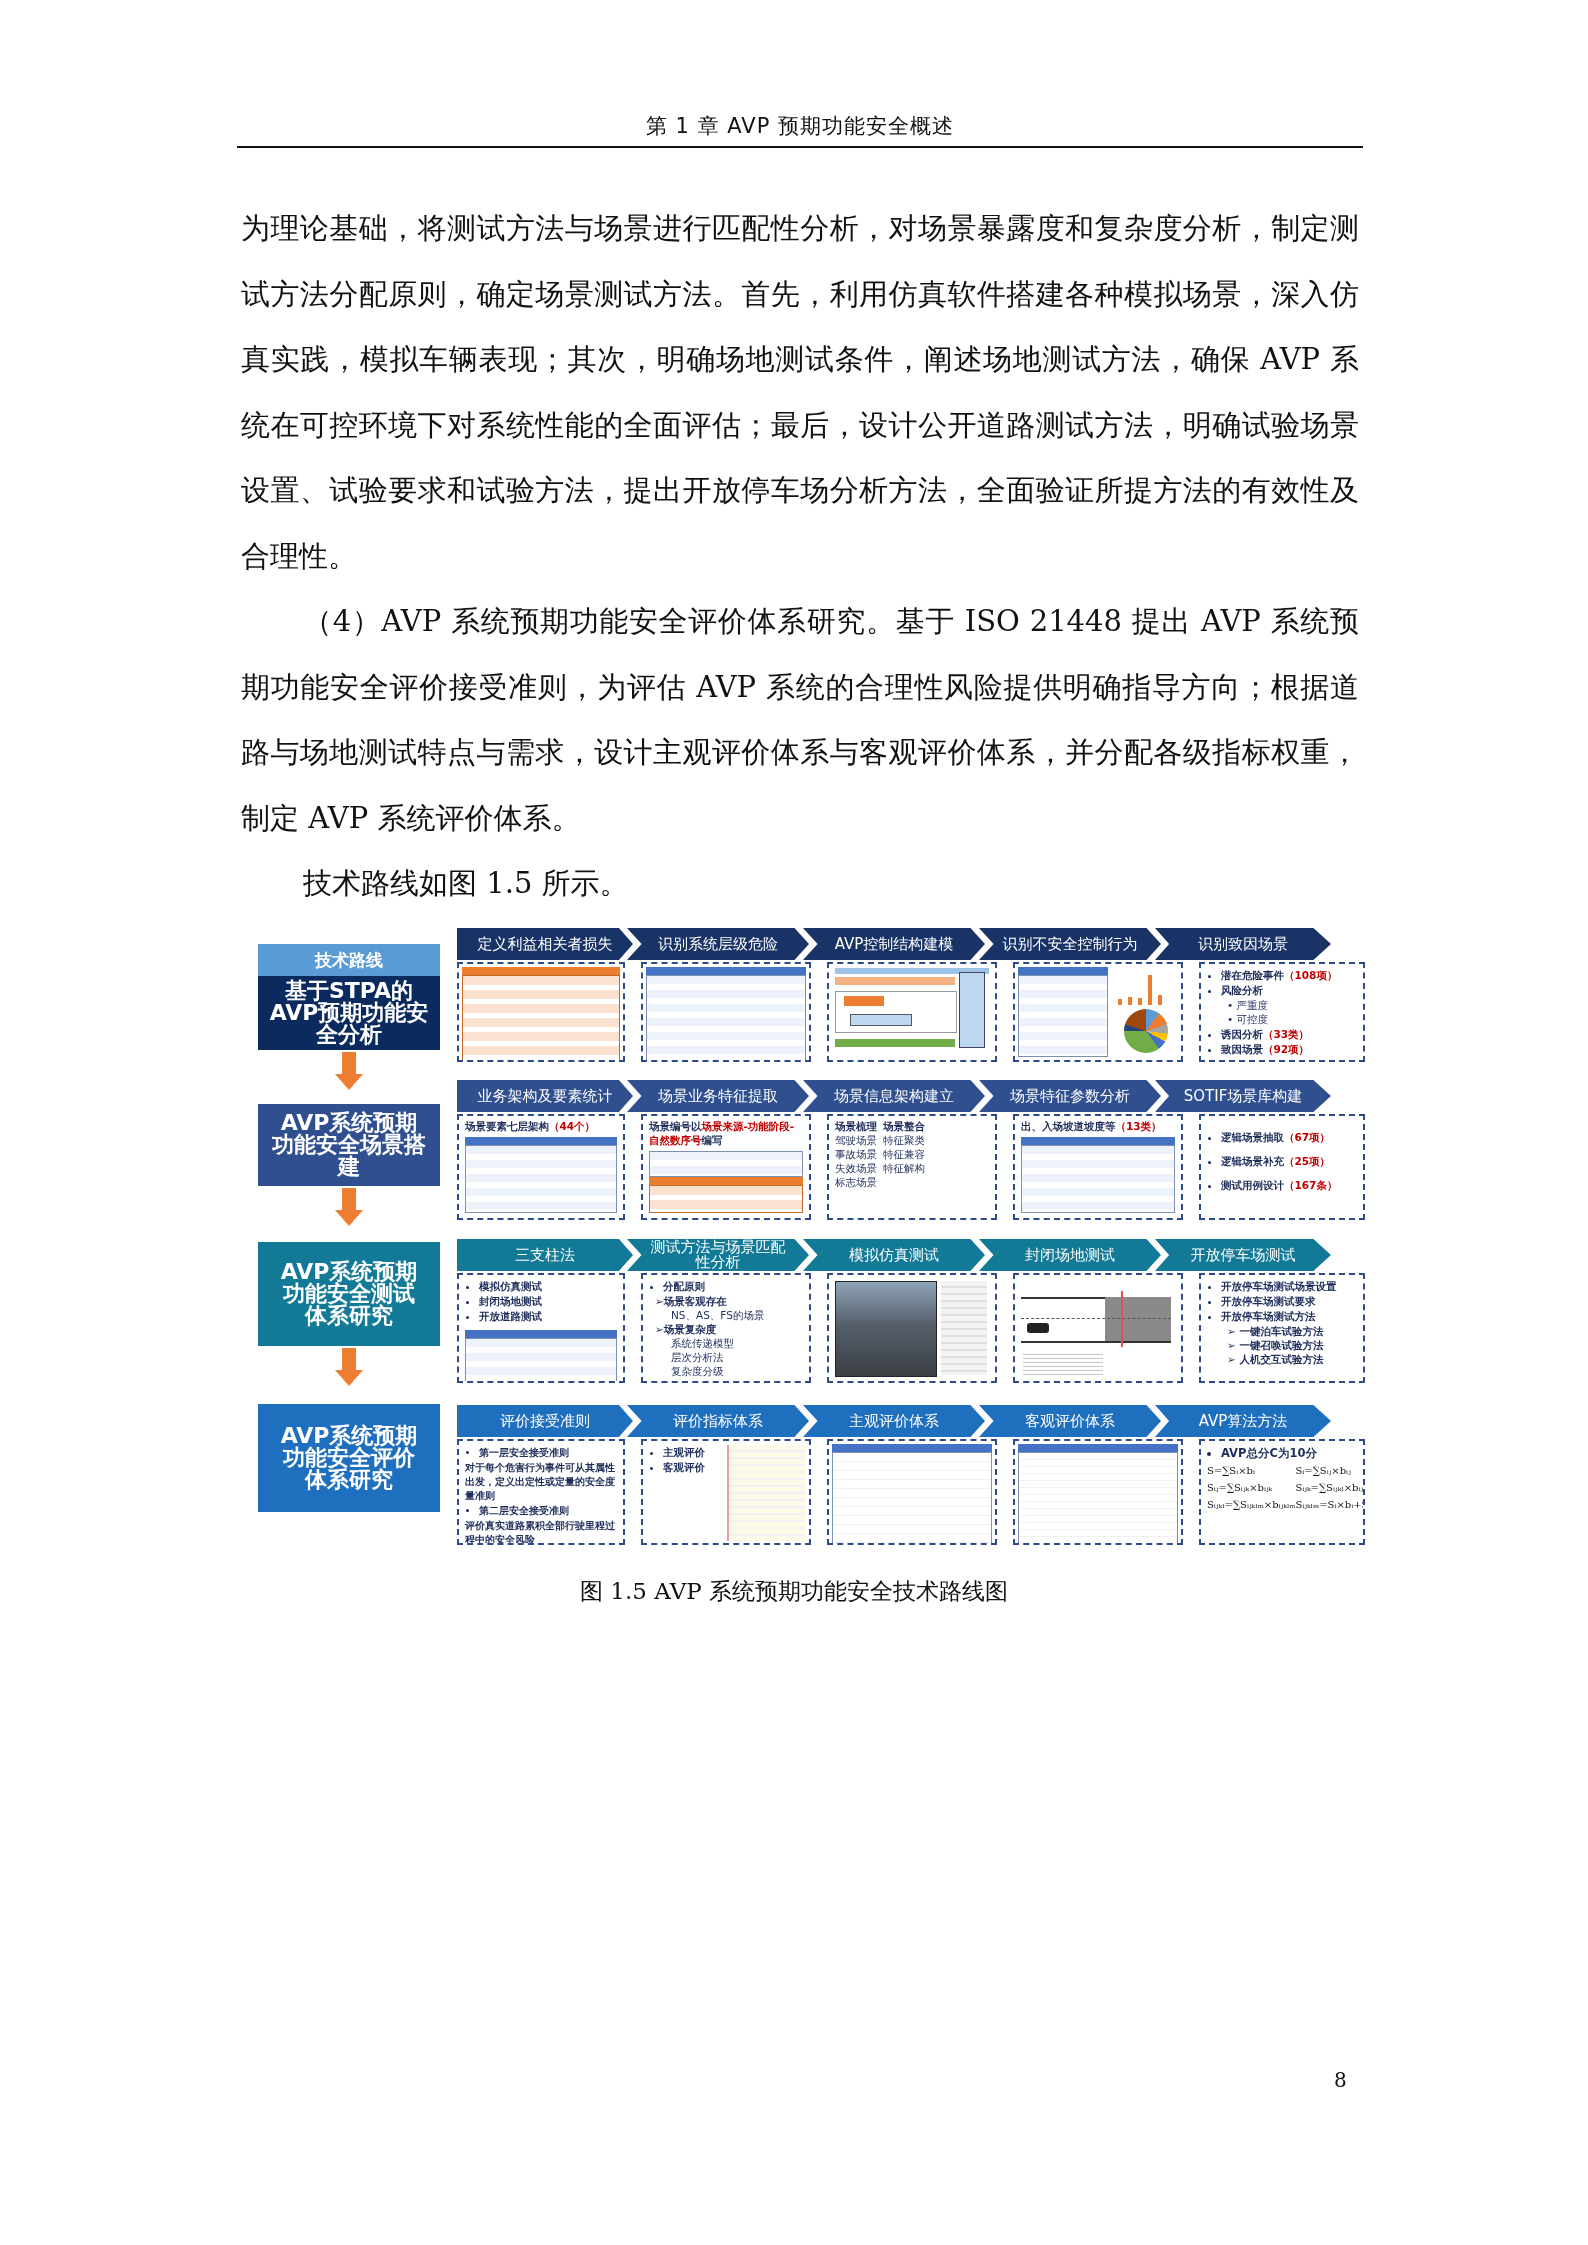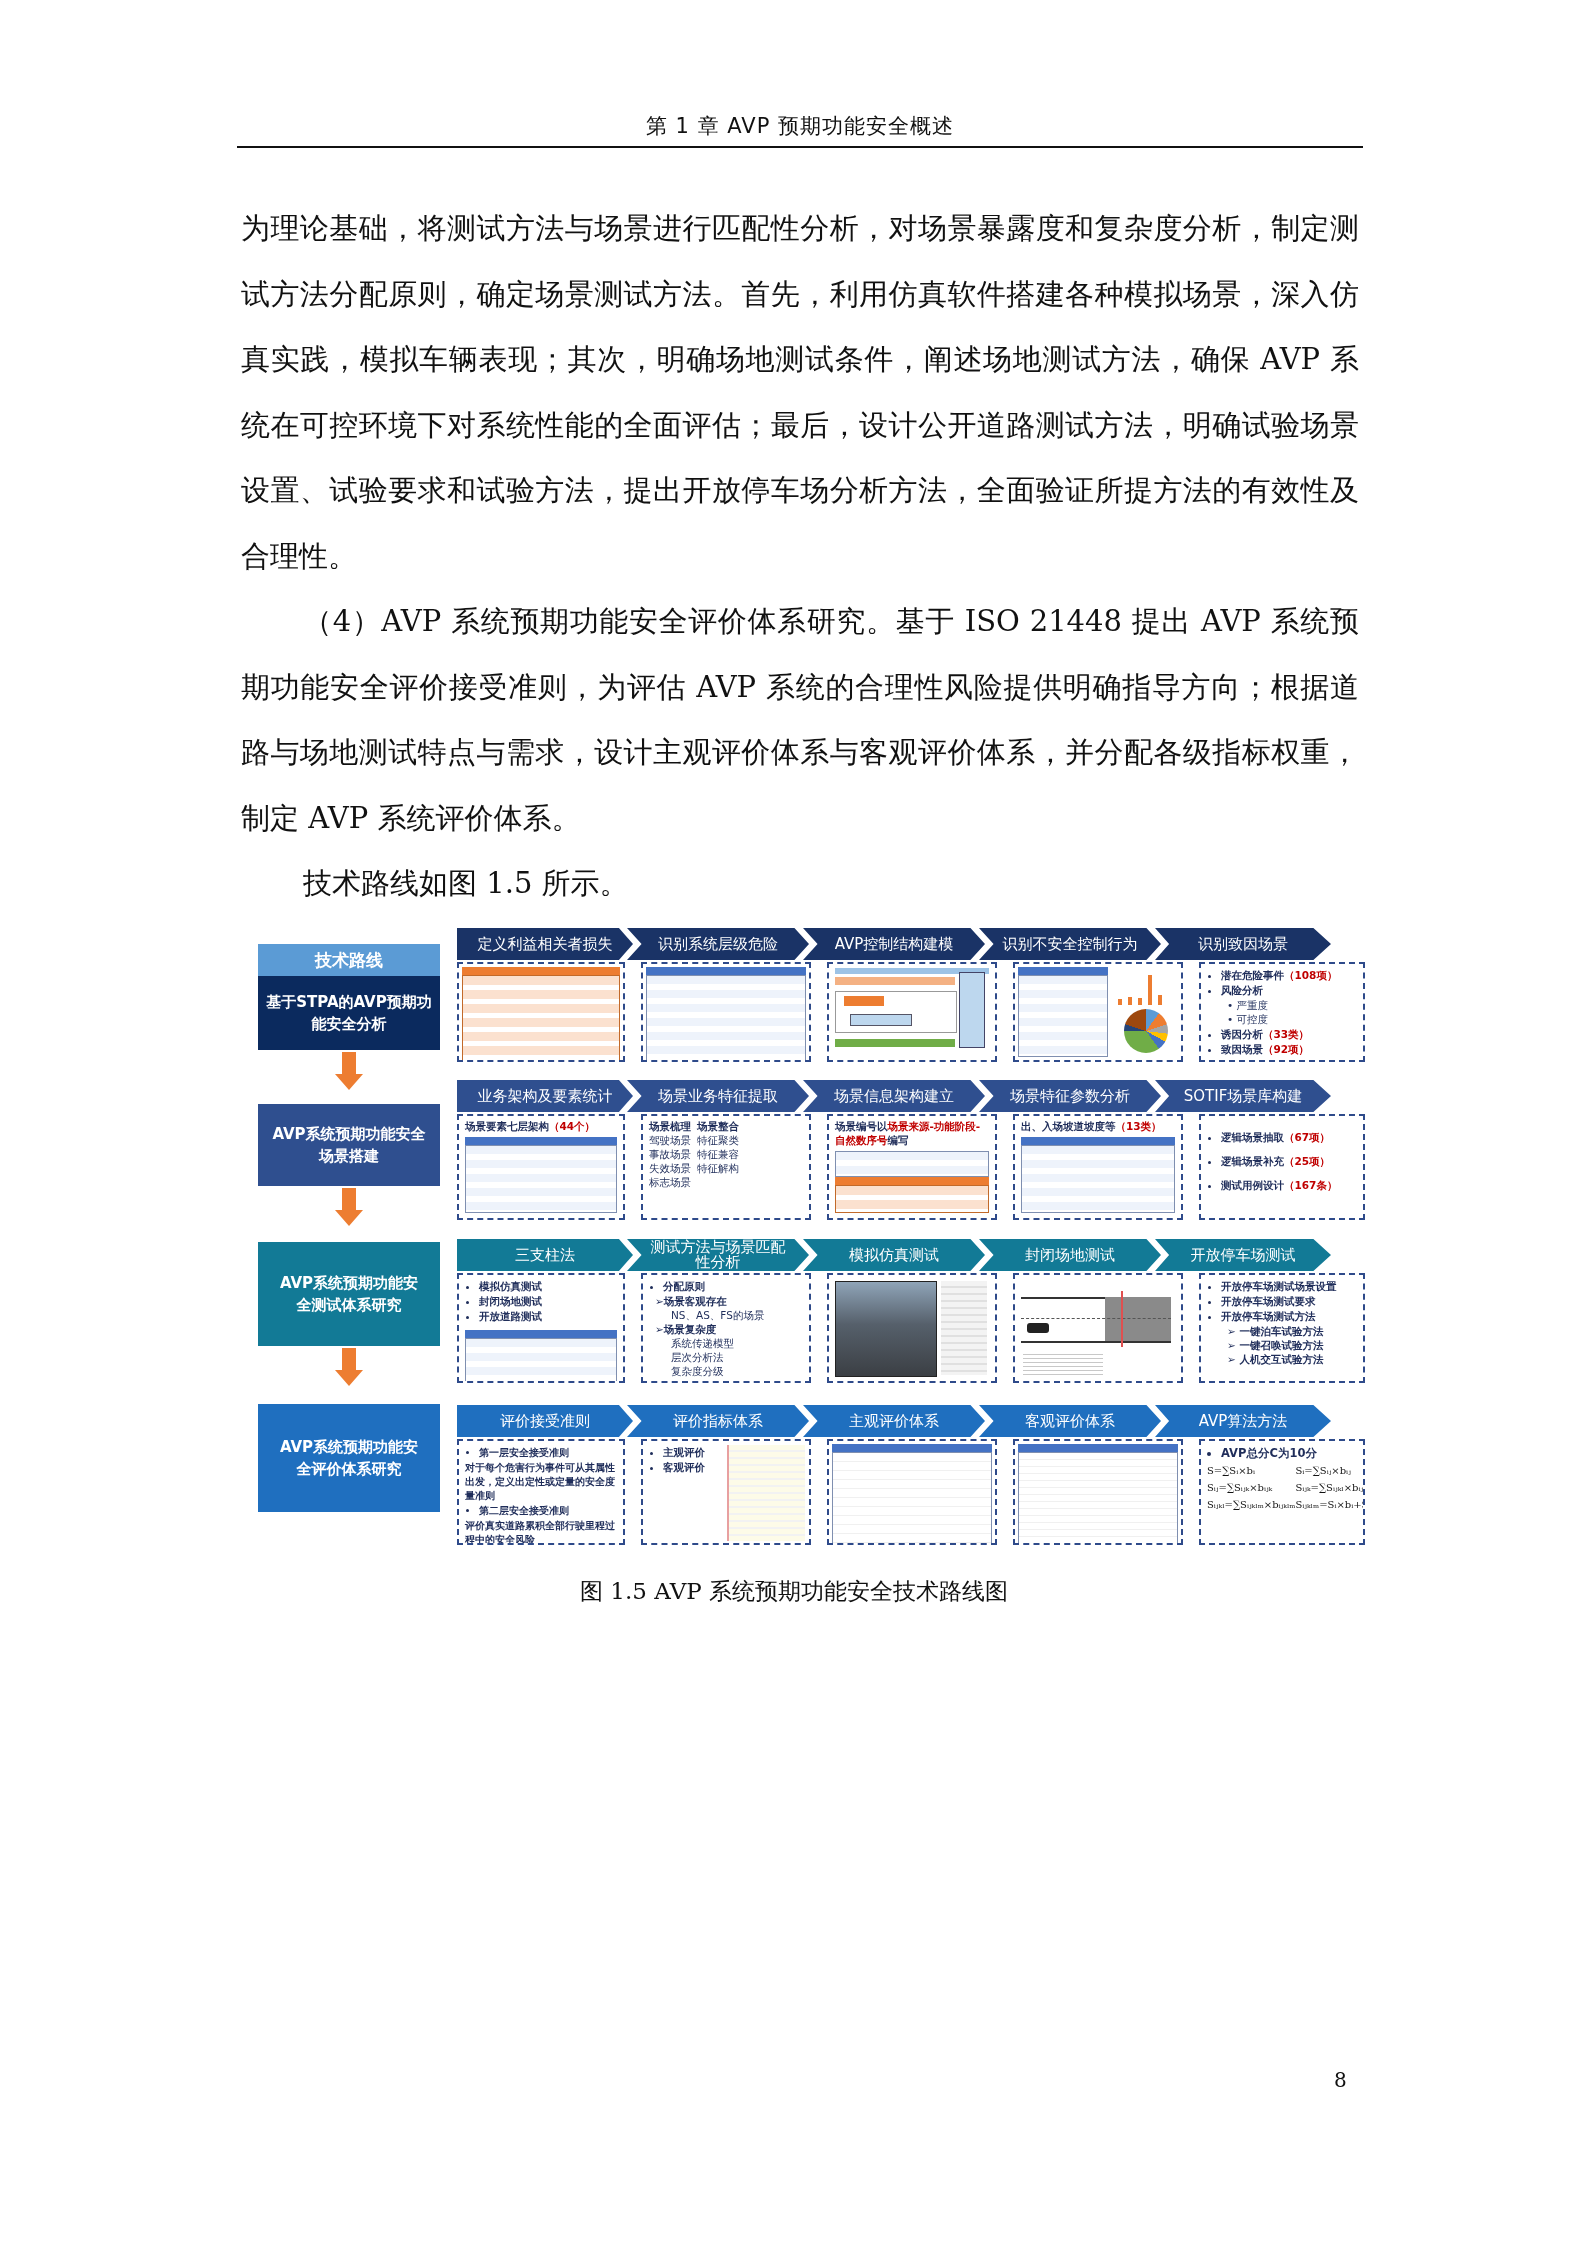--- a/index.html
+++ b/index.html
@@ -6,21 +6,21 @@
   body { width: 1588px; height: 2245px; position: relative; font-family: "DejaVu Serif", "Liberation Serif", serif; color: #111; }
   .header { position: absolute; left: 237px; top: 112px; width: 1126px; text-align: center; font-family: "DejaVu Sans", sans-serif; font-size: 21px; letter-spacing: 1px; }
   .header-rule { position: absolute; left: 237px; top: 146px; width: 1126px; height: 2px; background: #111; }
   .body-text { position: absolute; left: 241px; top: 196px; width: 1118px; font-size: 29px; line-height: 65.5px; text-align: justify; }
   .body-text p { margin: 0; }
   .indent { text-indent: 62px; }
 
   .figure { position: absolute; left: 255px; top: 928px; width: 1085px; height: 627px; }
   .left-col { position: absolute; left: 3px; top: 16px; width: 182px; }
   .lc-head { height: 32px; background: #5b9bd5; color: #fff; font-family: "DejaVu Sans", sans-serif; font-weight: bold; font-size: 17px; text-align: center; line-height: 32px; }
-  .lc-box { color: #fff; font-family: "DejaVu Sans", sans-serif; font-weight: bold; font-size: 15px; text-align: center; display: flex; align-items: center; justify-content: center; line-height: 22px; }
+  .lc-box { color: #fff; font-family: "DejaVu Sans", sans-serif; font-weight: bold; font-size: 22px; text-align: center; display: flex; align-items: center; justify-content: center; line-height: 22px; }
   .arrow { position: relative; height: 48px; }
   .arrow .shaft { position: absolute; left: 84px; top: 2px; width: 14px; height: 24px; background: #ed7d31; }
   .arrow .head { position: absolute; left: 77px; top: 24px; width: 0; height: 0; border-left: 14px solid transparent; border-right: 14px solid transparent; border-top: 16px solid #ed7d31; }
 
   .row { position: absolute; left: 202px; width: 880px; }
   .row-head { position: absolute; top: 0; left: 0; height: 32px; width: 880px; display: flex; }
   .chev { position: relative; height: 32px; color: #fff; font-family: "DejaVu Sans", sans-serif; font-size: 15px; display: flex; align-items: center; justify-content: center; text-align: center; line-height: 15px; }
   .cells { position: absolute; top: 34px; left: 0; display: flex; gap: 16px; }
   .cell { border: 2px dashed #2e4a8a; box-sizing: border-box; background: #fff; padding: 4px 6px; font-family: "DejaVu Sans", sans-serif; font-size: 10.5px; color: #1f2d5a; overflow: hidden; position: relative; }
   .cell ul { margin: 0; padding-left: 14px; }
@@ -136,42 +136,42 @@
       <div class="chev" style="width:182px;margin-left:-6px;background:#2f4f8f;clip-path:polygon(0 0,92% 0,100% 50%,92% 100%,0 100%,8% 50%);">场景信息架构建立</div>
       <div class="chev" style="width:182px;margin-left:-6px;background:#2f4f8f;clip-path:polygon(0 0,92% 0,100% 50%,92% 100%,0 100%,8% 50%);">场景特征参数分析</div>
       <div class="chev" style="width:176px;margin-left:-6px;background:#2f4f8f;clip-path:polygon(0 0,90% 0,100% 50%,90% 100%,0 100%,8% 50%);">SOTIF场景库构建</div>
     </div>
     <div class="cells">
       <div class="cell" style="width:168px;height:106px;">
         <div><span class="b">场景要素七层架构</span><span class="red">（44个）</span></div>
         <div class="mini-head" style="margin-top:3px;"></div>
         <div class="mini-table" style="margin-top:0;height:66px;"></div>
       </div>
+      <div class="cell" style="width:170px;height:106px;">
+        <div><span class="b">场景编号以</span><span class="red">场景来源-功能阶段-自然数序号</span><span class="b">编写</span></div>
+        <div class="mini-table" style="height:24px;"></div>
+        <div class="mini-head orange"></div>
+        <div class="mini-table orange" style="height:26px;margin-top:0;"></div>
+      </div>
       <div class="cell" style="width:170px;height:106px;display:flex;gap:6px;">
         <div>
           <div class="b">场景梳理</div>
           <div>驾驶场景</div>
           <div>事故场景</div>
           <div>失效场景</div>
           <div>标志场景</div>
         </div>
         <div>
           <div class="b">场景整合</div>
           <div>特征聚类</div>
           <div>特征兼容</div>
           <div>特征解构</div>
         </div>
       </div>
       <div class="cell" style="width:170px;height:106px;">
-        <div><span class="b">场景编号以</span><span class="red">场景来源-功能阶段-自然数序号</span><span class="b">编写</span></div>
-        <div class="mini-table" style="height:24px;"></div>
-        <div class="mini-head orange"></div>
-        <div class="mini-table orange" style="height:26px;margin-top:0;"></div>
-      </div>
-      <div class="cell" style="width:170px;height:106px;">
         <div><span class="b">出、入场坡道坡度等</span><span class="red">（13类）</span></div>
         <div class="mini-head" style="margin-top:3px;"></div>
         <div class="mini-table" style="margin-top:0;height:66px;"></div>
       </div>
       <div class="cell" style="width:166px;height:106px;padding-top:14px;">
         <ul>
           <li style="margin-bottom:10px;"><span class="b">逻辑场景抽取</span><span class="red">（67项）</span></li>
           <li style="margin-bottom:10px;"><span class="b">逻辑场景补充</span><span class="red">（25项）</span></li>
           <li><span class="b">测试用例设计</span><span class="red">（167条）</span></li>
         </ul>

